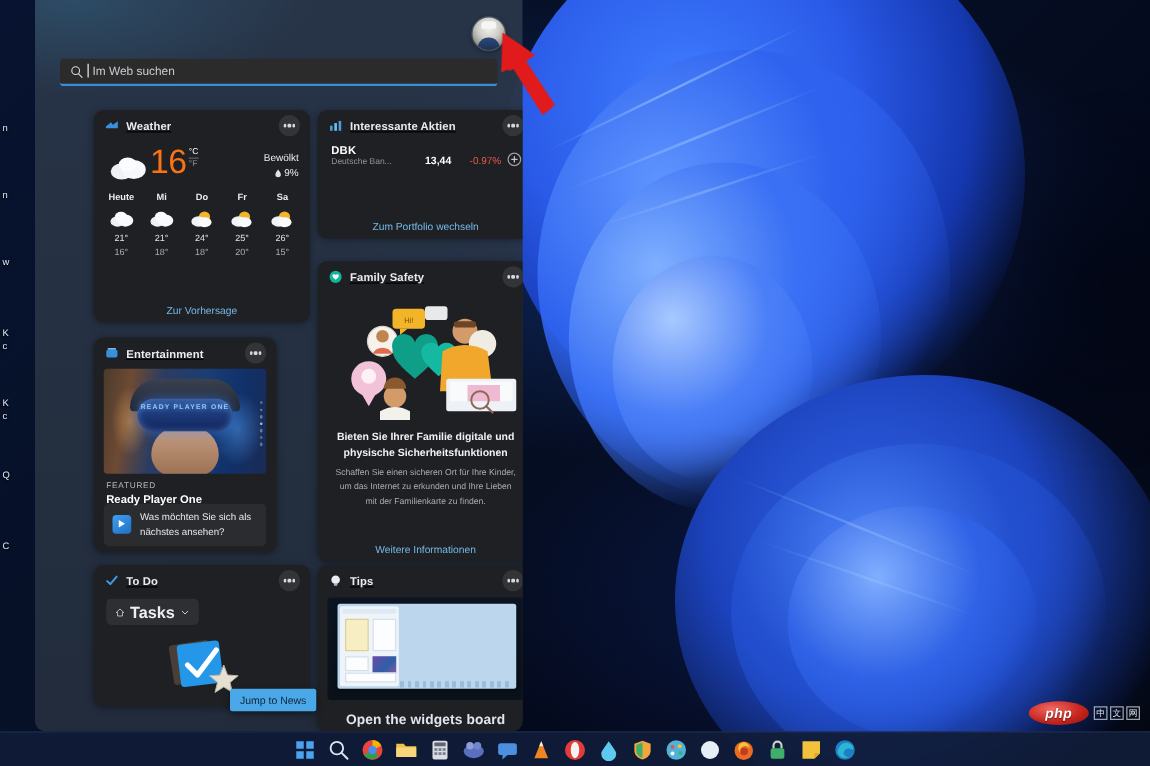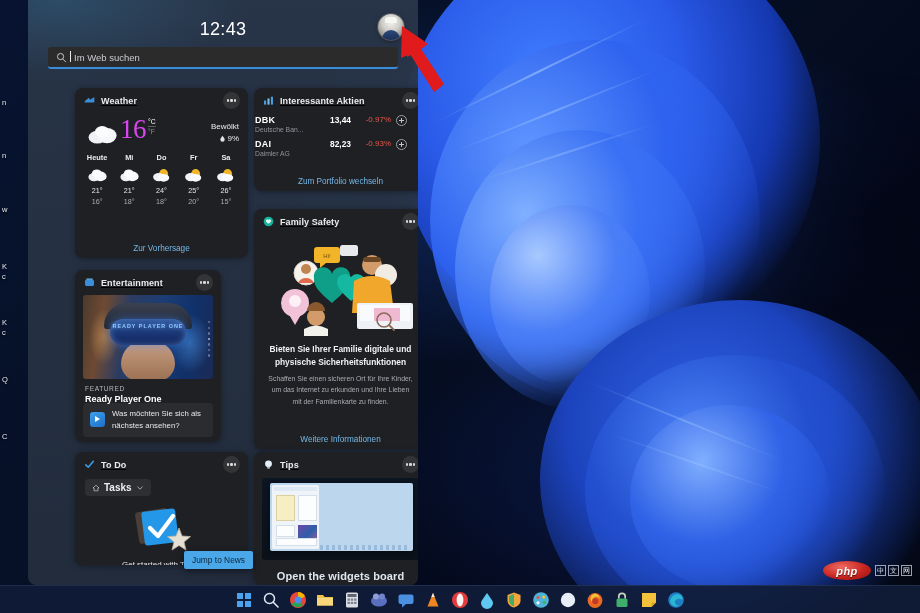--- a/index.html
+++ b/index.html
@@ -117,42 +117,42 @@
   .hicon { width:11px; height:11px; flex:0 0 auto; }
 
   
   #weather { left:47px; top:88px; width:173px; height:170px; }
   .wx-loc { display:flex; align-items:center; gap:4px; padding:1px 9px 0 10px; }
   .wx-loc .home { width:8px; height:8px; }
   .wx-loc .txt { color:#e9ebee; font-size:7.6px; font-weight:600; letter-spacing:.05px; }
   .wx-loc .pen { margin-left:auto; width:9px; height:9px; opacity:.85; }
   .wx-main { display:flex; align-items:flex-start; padding:6px 9px 0 12px; }
   .wx-cloud { width:32px; height:24px; margin-top:6px; }
-  .wx-temp { color:#d946ef; font-size:27px; font-weight:300; line-height:1; margin-left:1px; letter-spacing:-.5px;font-family:Liberation Serif, serif; }
+  .wx-temp { color:#f97316; font-size:27px; font-weight:300; line-height:1; margin-left:1px; letter-spacing:-.5px; }
   .wx-units { margin-left:2px; margin-top:2px; line-height:1.05; }
   .wx-units div { font-size:6.8px; }
   .wx-units .on { color:#ffffff; }
   .wx-units .off { color:#8e9197; border-top:1px solid #5c5f65; padding-top:1px; margin-top:1px; }
   .wx-right { margin-left:auto; text-align:right; padding-top:6px; }
   .wx-right .cond { color:#e9ebee; font-size:8px; }
   .wx-right .prec { color:#e9ebee; font-size:8px; margin-top:3px; }
   .wx-days { display:flex; padding:7px 7px 0 7px; gap:2px; }
   .wx-day { flex:1; text-align:center; }
   .wx-day .dn { color:#e9ebee; font-size:7.4px; font-weight:600; }
   .wx-day .di { height:17px; display:flex; align-items:center; justify-content:center; margin:4px 0 3px; }
   .wx-day .hi { color:#e4e6ea; font-size:7.2px; }
   .wx-day .lo { color:#a9acb2; font-size:7.2px; margin-top:2px; }
   .card-link {
     position:absolute; left:0; bottom:5px; width:100%; text-align:center;
     color:#75b8e8; font-size:8.2px;
   }
 
   
   #stocks { left:226px; top:88px; width:173px; height:103px; }
-  .stk-row { display:flex; align-items:flex-start; padding:3px 8px 3px 1px; }
+  .stk-row { display:flex; align-items:flex-end; padding:3px 8px 3px 11px; }
   .stk-l { width:62px; }
   .stk-sym { color:#fff; font-size:9px; font-weight:700; letter-spacing:.2px; }
   .stk-nm { color:#90939a; font-size:6.8px; margin-top:1px; }
   .stk-px { color:#fff; font-size:8.4px; font-weight:700; width:34px; text-align:right; }
   .stk-ch { color:#e8594a; font-size:8px; width:40px; text-align:right; }
   .stk-plus {
     margin-left:5px; width:11px; height:11px; border-radius:50%;
     border:1px solid #9a9da3; position:relative; flex:0 0 auto;
   }
   .stk-plus::before,.stk-plus::after{content:"";position:absolute;background:#c3c6cb;}
@@ -218,21 +218,21 @@
     border-left:5px solid #fff;border-top:3.5px solid transparent;border-bottom:3.5px solid transparent;}
   .ent-prompt .ptxt{ color:#e6e8ec; font-size:7.8px; line-height:1.55; }
 
   
   #todo { left:47px; top:452px; width:173px; height:113px; }
   .td-chip{
     display:inline-flex; align-items:center; gap:4px;
     margin:5px 0 0 10px; padding:3px 7px;
     background:rgba(255,255,255,.07); border-radius:4px;
   }
-  .td-chip .t{ color:#eceef1; font-size:10px; font-weight:600; }
+  .td-chip .t{ color:#eceef1; font-size:13px; font-weight:600; }
   .td-art{ position:relative; height:52px; margin-top:6px; }
   .td-cap{ color:#e3e5e9; font-size:8px; text-align:center; margin-top:6px; }
 
   
   #tips { left:226px; top:452px; width:173px; height:133px; }
   .tips-img{
     position:relative; margin:4px 8px 0; height:82px; border-radius:3px; overflow:hidden;
     background:linear-gradient(180deg,#0c1522,#0a1119);
   }
   .tips-win{ position:absolute; left:8px; top:5px; right:6px; bottom:9px;
@@ -319,21 +319,20 @@
     <span style="top:272px">c</span>
     <span style="top:318px">K</span>
     <span style="top:328px">c</span>
     <span style="top:375px">Q</span>
     <span style="top:432px">C</span>
   </div>
 
   <div class="widgets-panel">
     <div class="panel-topglow"></div>
 
-    <div class="clock">12:43</div>
 
     <div class="avatar"></div>
 
     <div class="searchbar">
       <svg class="mag" viewBox="0 0 16 16">
         <circle cx="6.6" cy="6.6" r="4.5" fill="none" stroke="#d6d9de" stroke-width="1.3"></circle>
         <line x1="10" y1="10.3" x2="14" y2="14.3" stroke="#d6d9de" stroke-width="1.3" stroke-linecap="round"></line>
       </svg>
       <span class="ph">Im Web suchen</span>
     </div>
@@ -457,29 +456,20 @@
       <div class="stk-row" style="margin-top:2px">
         <div class="stk-l">
           <div class="stk-sym">DBK</div>
           <div class="stk-nm">Deutsche Ban...</div>
         </div>
         <div class="stk-px">13,44</div>
         <div class="stk-ch">-0.97%</div>
         <div class="stk-plus"></div>
       </div>
 
-      <div class="stk-row">
-        <div class="stk-l">
-          <div class="stk-sym">DAI</div>
-          <div class="stk-nm">Daimler AG</div>
-        </div>
-        <div class="stk-px">82,23</div>
-        <div class="stk-ch">-0.93%</div>
-        <div class="stk-plus"></div>
-      </div>
 
       <div class="card-link">Zum Portfolio wechseln</div>
     </div>
 
     <div class="card" id="family">
       <div class="card-head">
         <svg class="hicon" viewBox="0 0 16 16">
           <circle cx="8" cy="8" r="7" fill="#14b39a"></circle>
           <path d="M8 11.4 C5.4 9.3 4.2 8.2 4.2 6.8 A2.1 2.1 0 0 1 8 5.7 A2.1 2.1 0 0 1 11.8 6.8 C11.8 8.2 10.6 9.3 8 11.4 Z" fill="#e9fbf6"></path>
         </svg>

